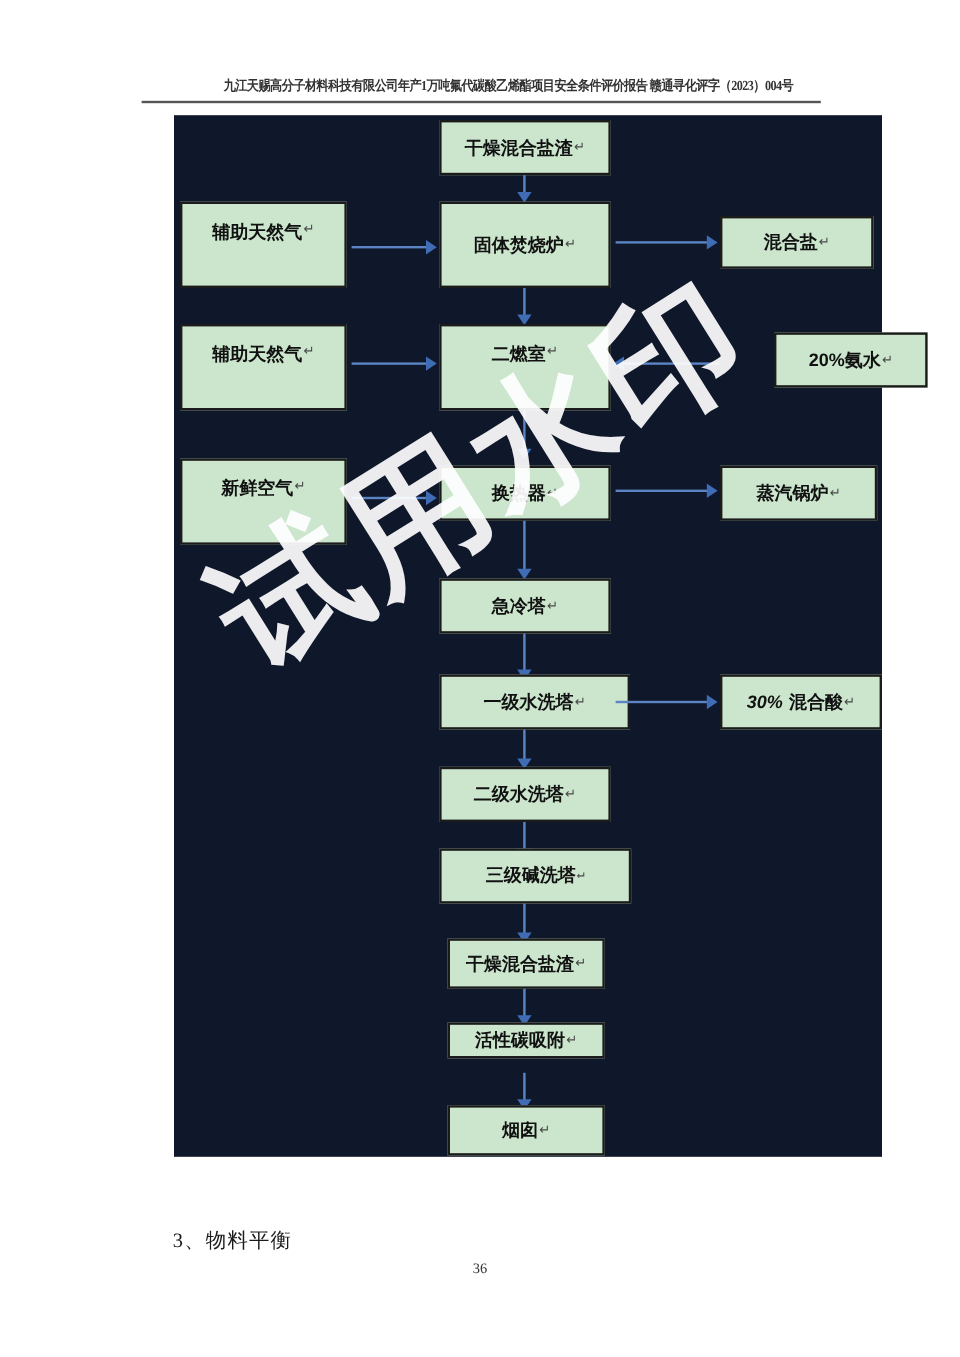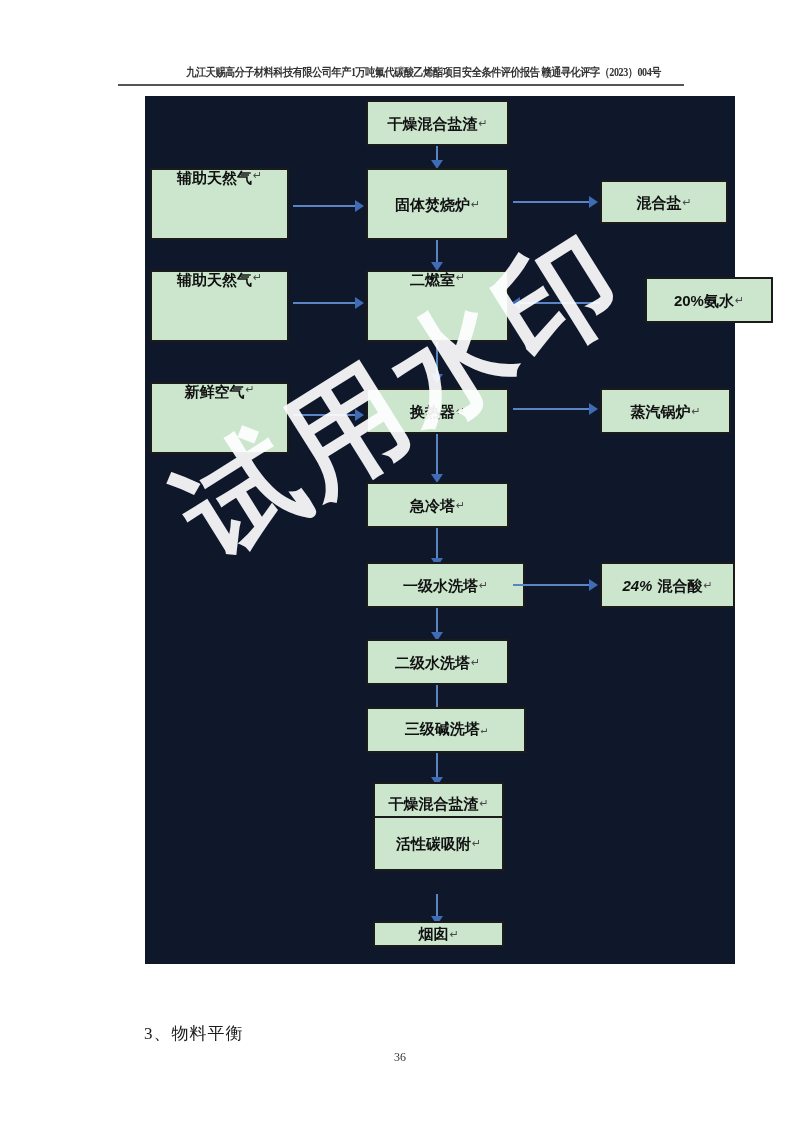--- a/index.html
+++ b/index.html
@@ -70,21 +70,21 @@
   }
   .node .lbl { display: inline-block; }
   .node .pilcrow {
     font-weight: normal;
     font-size: 11px;
     color: #4a4a4a;
     margin-left: 1px;
     vertical-align: 2px;
   }
   
-  .node.tall { align-items: flex-start; }
+  .node.tall { align-items: flex-start; padding-top: 16px; }
   .node.pct .pct-val {
     font-style: italic;
     font-weight: bold;
     margin-right: 5px;
   }
 
   
   .conn { position: absolute; }
   .conn .line-v {
     position: absolute;
@@ -282,21 +282,21 @@
     <div class="line-v" style="height:32px;"></div>
     <div class="arrow-d" style="left:-5px; top:30px;"></div>
   </div>
 
   <div class="node" style="left:221px; top:466px; width:159px; height:46px;">
     <span class="lbl">一级水洗塔</span>
       <span class="pilcrow">↵</span>
   </div>
 
   <div class="node pct" style="left:455px; top:466px; width:135px; height:46px;">
-    <span class="pct-val">24%</span>
+    <span class="pct-val">30%</span>
       <span class="lbl">混合酸</span>
       <span class="pilcrow">↵</span>
   </div>
 
   <div class="conn" style="left:368px; top:483px; width:87px; height:12px;">
     <div class="line-h" style="width:78px; top:5px;"></div>
     <div class="arrow-r" style="left:76px; top:0px;"></div>
   </div>
 
   <div class="conn" style="left:291px; top:512px; width:12px; height:34px;">
@@ -327,31 +327,31 @@
   <div class="node" style="left:228px; top:686px; width:131px; height:42px;">
     <span class="lbl">干燥混合盐渣</span>
       <span class="pilcrow">↵</span>
   </div>
 
   <div class="conn" style="left:291px; top:728px; width:12px; height:32px;">
     <div class="line-v" style="height:24px;"></div>
     <div class="arrow-d" style="left:-5px; top:22px;"></div>
   </div>
 
-  <div class="node" style="left:228px; top:720px; width:131px; height:55px;">
+  <div class="node" style="left:228px; top:756px; width:131px; height:30px;">
     <span class="lbl">活性碳吸附</span>
       <span class="pilcrow">↵</span>
   </div>
 
   <div class="conn" style="left:291px; top:798px; width:12px; height:32px;">
     <div class="line-v" style="height:24px;"></div>
     <div class="arrow-d" style="left:-5px; top:22px;"></div>
   </div>
 
-  <div class="node" style="left:228px; top:825px; width:131px; height:26px;font-family:Liberation Serif, serif;">
+  <div class="node" style="left:228px; top:825px; width:131px; height:42px;">
     <span class="lbl">烟囱</span>
       <span class="pilcrow">↵</span>
   </div>
 
 </div>
 
 <div id="watermark">
   <span class="wm-text">试用水印</span>
 </div>
 

